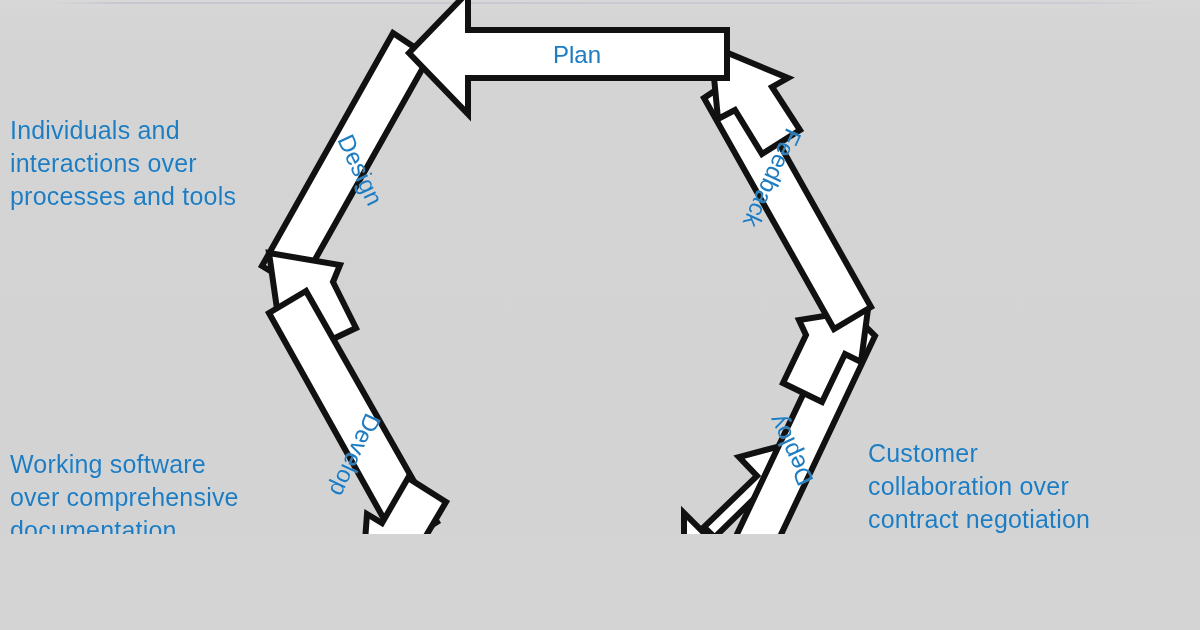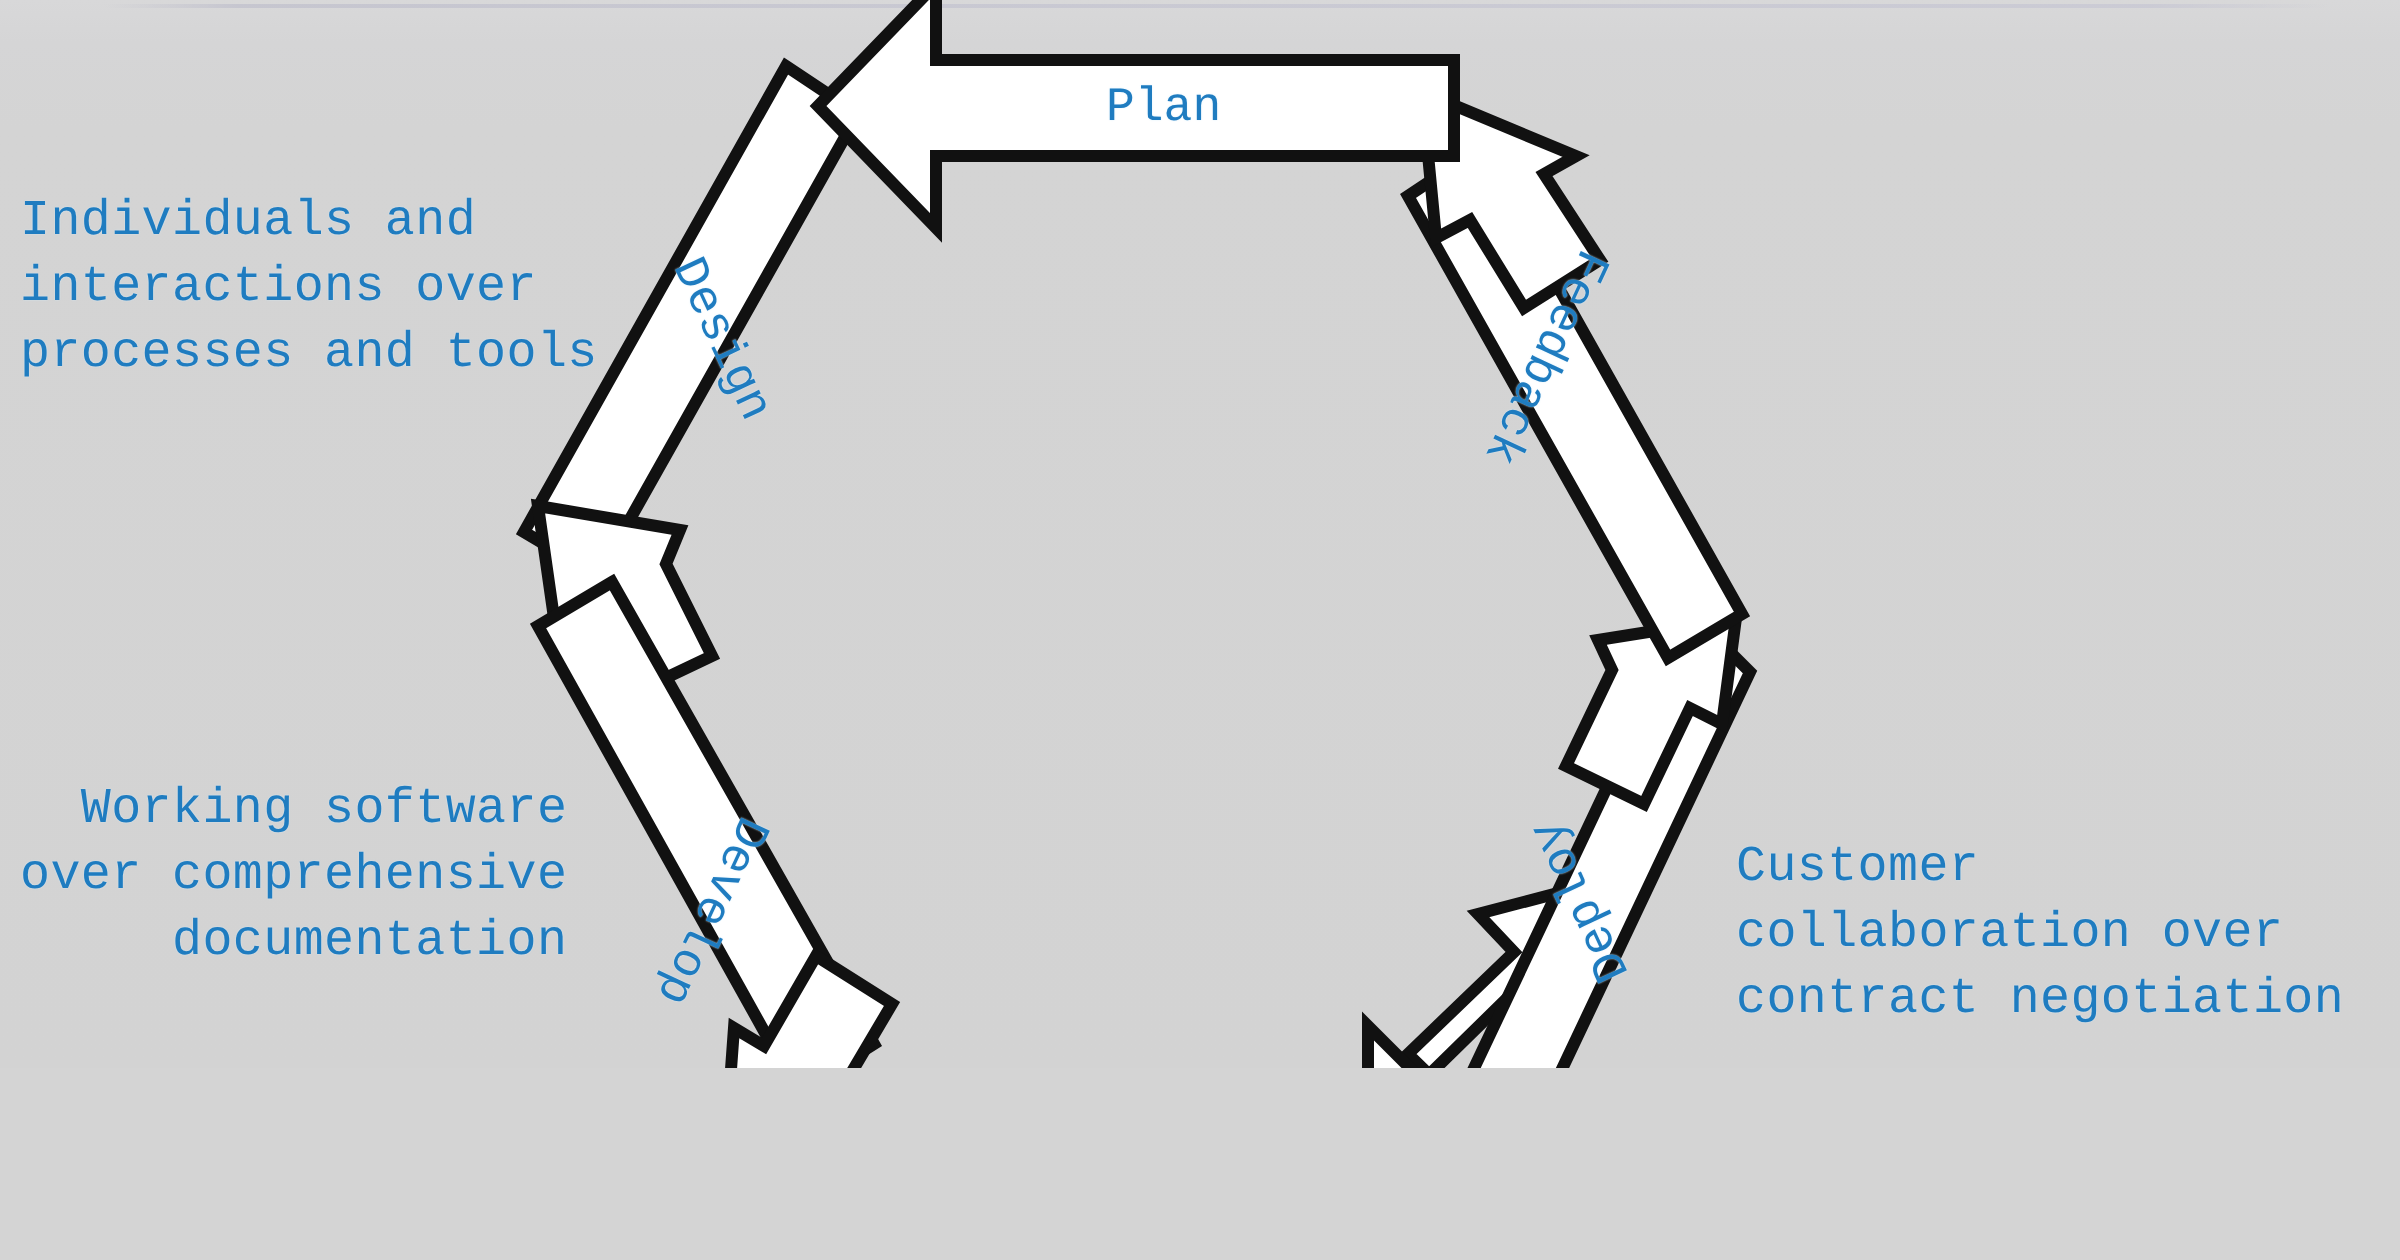--- a/index.html
+++ b/index.html
@@ -6,21 +6,21 @@
     margin: 0;
     padding: 0;
     background: #d4d4d4;
   }
   #stage {
     position: relative;
     width: 1200px;
     height: 534px;
     overflow: hidden;
     background: linear-gradient(180deg, #d8d8d9 0%, #d5d5d6 4%, #d4d4d4 12%, #d3d3d3 100%);
-    font-family: Liberation Mono, monospace;
+    font-family: Liberation Sans, sans-serif;
   }
 
   
   #top-rule {
     position: absolute;
     left: 52px;
     top: 2px;
     width: 1113px;
     height: 2px;
     background: linear-gradient(90deg, rgba(190,190,200,0) 0%, #c3c3ce 6%, #c7c7d2 50%, #c9c9d4 92%, rgba(190,190,200,0) 100%);
@@ -54,24 +54,25 @@
 
   
   .blue-text {
     position: absolute;
     color: #1f7cc0;
     font-size: 25px;
     line-height: 33px;
     letter-spacing: .2px;
     white-space: pre;
     text-shadow: 0 0 1px rgba(210,235,250,.85);
+    margin-top: 20px;
   }
   #manifesto-top-left    { left: 10px;  top: 94px; }
   #manifesto-top-right   { left: 873px; top: 90px; }
-  #manifesto-bottom-left { left: 10px;  top: 388px; text-align: right; }
+  #manifesto-bottom-left { left: 10px;  top: 428px; }
   #manifesto-bottom-right{ left: 868px; top: 417px; }
 
   #center-note {
     position: absolute;
     left: 440px;
     top: 262px;
     color: #1f7cc0;
     font-size: 25px;
     line-height: 33px;
     white-space: pre;

